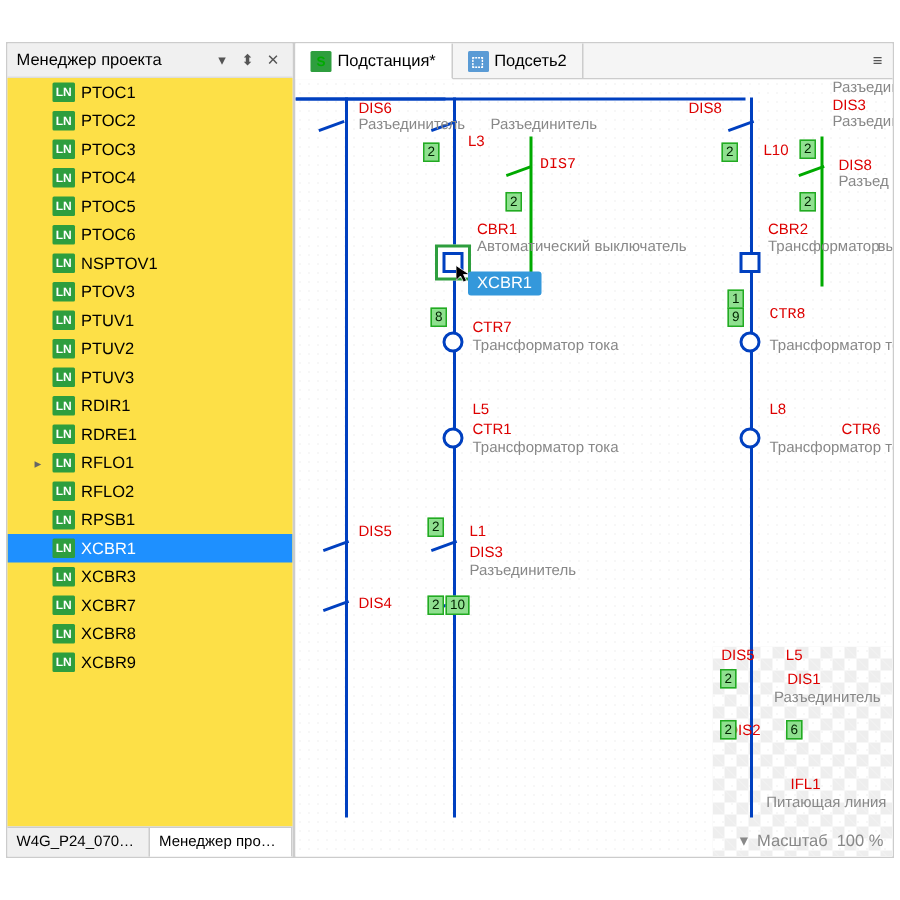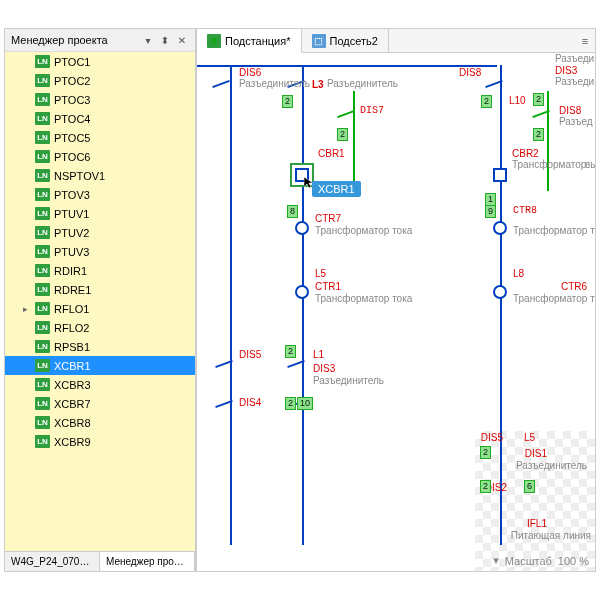--- a/index.html
+++ b/index.html
@@ -2,21 +2,21 @@
 <html><head>
 <meta charset="utf-8">
 <style>
   * { box-sizing: border-box; margin: 0; padding: 0; font-family: Tahoma, sans-serif; font-size: 11px; }
   body { background: #fff; width: 600px; height: 600px; position: relative; overflow: hidden; }
   .app { display: flex; height: 100%; }
   .sidebar { width: 192px; border: 1px solid #ccc; display: flex; flex-direction: column; background: #fafafa; margin: 28px 0 28px 4px; }
   .sidebar-header { display: flex; align-items: center; padding: 4px 6px; background: #f0f0f0; border-bottom: 1px solid #ddd; font-size: 11px; }
   .sidebar-header .spacer { flex: 1; }
   .hdr-icon { width: 14px; height: 14px; display: inline-flex; align-items: center; justify-content: center; margin-left: 3px; color: #555; cursor: pointer; font-size: 10px; }
-  .tree { flex: 1; overflow-y: auto; background: #fef9c3; }
+  .tree { flex: 1; overflow-y: auto; background: #fde047; }
   .tree-item { display: flex; align-items: center; height: 19px; padding-left: 30px; cursor: pointer; }
   .tree-item.exp { padding-left: 18px; }
   .tree-item.selected { background: #1e90ff; color: #fff; }
   .ln-icon { width: 15px; height: 13px; background: #2e9e3e; color: #fff; font-size: 8px; font-weight: bold; display: inline-flex; align-items: center; justify-content: center; margin-right: 4px; border-radius: 1px; }
   .exp-ic { width: 10px; color: #666; font-size: 9px; margin-right: 2px; }
   .bottom-tabs { display: flex; border-top: 1px solid #ccc; background: #f0f0f0; }
   .bottom-tab { padding: 4px 6px; border-right: 1px solid #ccc; font-size: 10px; cursor: pointer; white-space: nowrap; overflow: hidden; text-overflow: ellipsis; }
   .bottom-tab:first-child { max-width: 95px; }
   .bottom-tab.active { background: #fff; }
   .main { flex: 1; display: flex; flex-direction: column; margin: 28px 4px 28px 0; border: 1px solid #ccc; position: relative; }
@@ -196,38 +196,39 @@
       <div class="sqbox" style="left:296px;top:115px;width:14px;height:14px;border-color:#0040c0;"></div>
 
       <svg class="cursor" style="left:107px;top:124px;" viewBox="0 0 12 12">
           <path d="M0 0 L0 10 L3 7 L5 11 L7 10 L5 6 L9 6 Z" fill="#000" stroke="#fff" stroke-width="0.5"></path>
         </svg>
 
       <div class="tooltip" style="left:115px;top:128px;">XCBR1</div>
 
       <div class="el red" style="left:42px;top:14px;">DIS6</div>
       <div class="el gray" style="left:42px;top:25px;">Разъединитель</div>
-      <div class="el red" style="left:115px;top:26px;font-weight:bold;">L3</div>
+      <div class="el red" style="left:115px;top:36px;">L3</div>
       <div class="tag" style="left:85px;top:42px;">2</div>
       <div class="el gray" style="left:130px;top:25px;">Разъединитель</div>
       <div class="el red" style="left:163px;top:52px;font-family:Liberation Mono, monospace;">DIS7</div>
       <div class="tag" style="left:140px;top:75px;">2</div>
 
       <div class="el red" style="left:262px;top:14px;">DIS8</div>
       <div class="tag" style="left:284px;top:42px;">2</div>
       <div class="el red" style="left:312px;top:42px;">L10</div>
       <div class="el red" style="left:358px;top:12px;">DIS3</div>
       <div class="el gray" style="left:358px;top:23px;">Разъединитель</div>
       <div class="el gray" style="left:358px;top:0px;">Разъединитель</div>
       <div class="tag" style="left:336px;top:40px;">2</div>
       <div class="el red" style="left:362px;top:52px;">DIS8</div>
       <div class="el gray" style="left:362px;top:63px;">Разъед</div>
       <div class="tag" style="left:336px;top:75px;">2</div>
 
       <div class="el red" style="left:121px;top:95px;">CBR1</div>
+      <div class="el gray" style="left:121px;top:106px;">Автоматический выключатель</div>
       <div class="el red" style="left:315px;top:95px;">CBR2</div>
       <div class="el gray" style="left:315px;top:106px;">Трансформатор</div>
       <div class="el gray" style="left:388px;top:106px;">вы</div>
 
       <div class="tag" style="left:90px;top:152px;">8</div>
       <div class="el red" style="left:118px;top:160px;">CTR7</div>
       <div class="el gray" style="left:118px;top:172px;">Трансформатор тока</div>
       <div class="tag" style="left:288px;top:140px;">1</div>
       <div class="tag" style="left:288px;top:152px;">9</div>
       <div class="el red" style="left:316px;top:152px;font-family:Liberation Mono, monospace;">CTR8</div>

